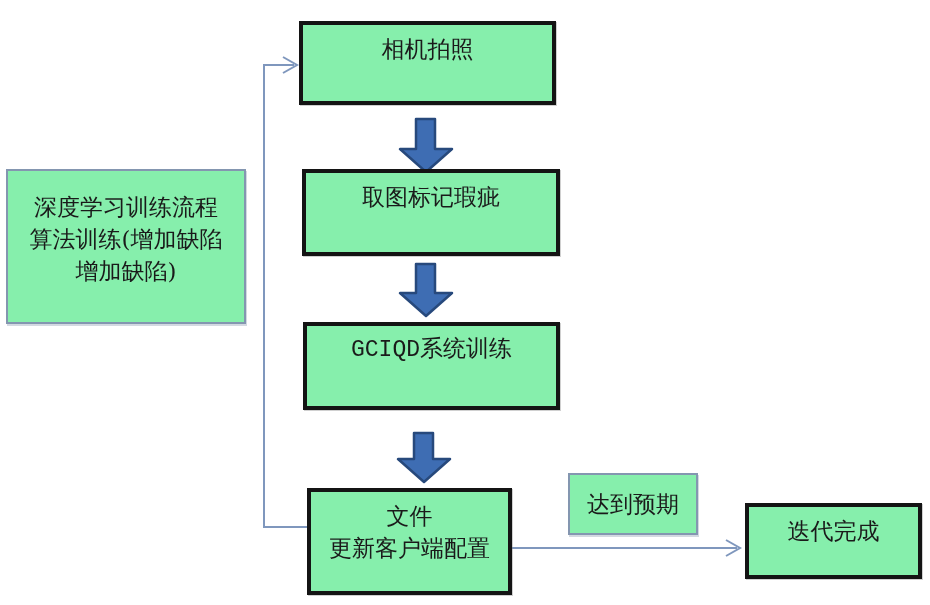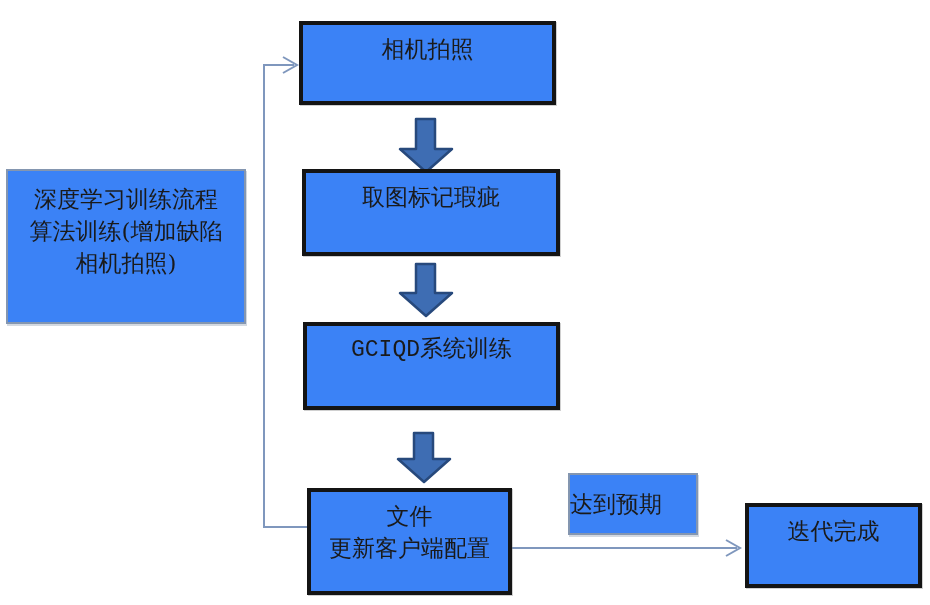--- a/index.html
+++ b/index.html
@@ -17,44 +17,44 @@
   }
   .layer {
     position: absolute;
     left: 0;
     top: 0;
     pointer-events: none;
   }
   .node {
     position: absolute;
     box-sizing: border-box;
-    background: #3b82f6;
+    background: #86efac;
     text-align: center;
     color: #1a1a1a;
     font-size: 23px;
     line-height: 32px;
   }
   .node.thick {
     border: 4px solid #141414;
     box-shadow: 1px 1px 0 rgba(120,120,120,0.35);
     padding-top: 8px;
   }
   .node.thin {
     border: 2px solid #8496b0;
     box-shadow: 1px 2px 0 rgba(130,145,170,0.35);
   }
   .node.side-note {
-    padding-top: 12px;
+    padding-top: 20px;
   }
   .side-note .gap {
   }
   .node.center-flex {
     display: flex;
     align-items: center;
-    justify-content: flex-start;
+    justify-content: center;
   }
   .two-line span {
     display: block;
   }
 </style>
 </head>
 <body>
 
 <div class="canvas">
 
@@ -90,24 +90,24 @@
   </div>
 
   <div class="node thick two-line" style="left:307px; top:488px; width:205px; height:107px;">
     <span>文件</span>
     <span>更新客户端配置</span>
   </div>
 
   <div class="node thin side-note" style="left:6px; top:169px; width:240px; height:155px;">
     <div>深度学习训练流程</div>
     <div class="gap">算法训练(增加缺陷</div>
-    <div>相机拍照)</div>
+    <div>增加缺陷)</div>
   </div>
 
   <div class="node thin center-flex" style="left:568px; top:473px; width:130px; height:62px;">
     <span>达到预期</span>
   </div>
 
-  <div class="node thick" style="left:745px; top:503px; width:177px; height:85px;">
+  <div class="node thick" style="left:745px; top:503px; width:177px; height:76px;">
     <span>迭代完成</span>
   </div>
 
 </div>
 
 </body></html>

